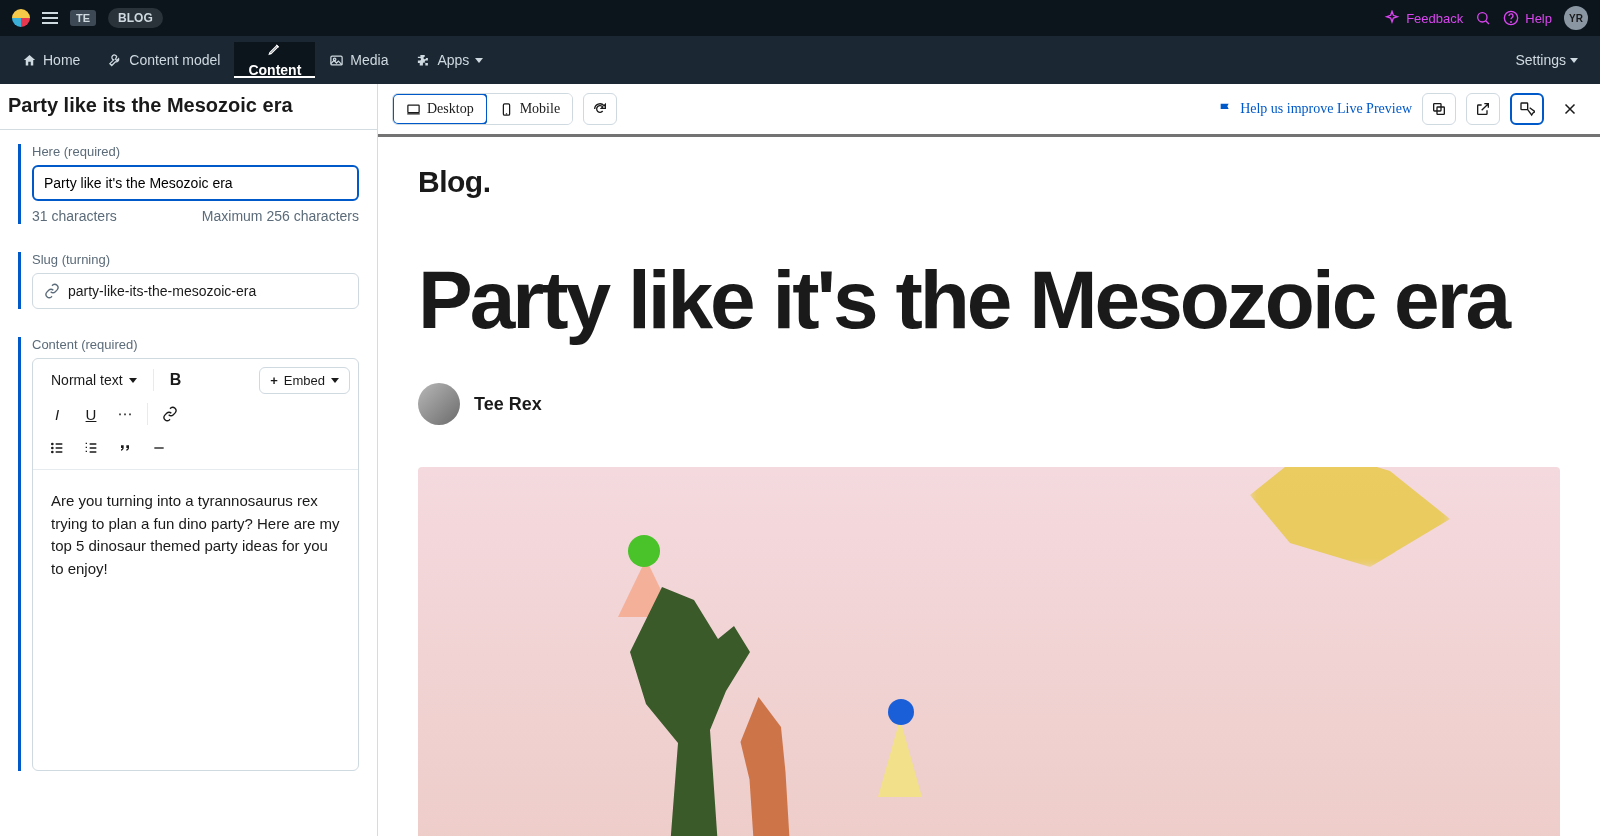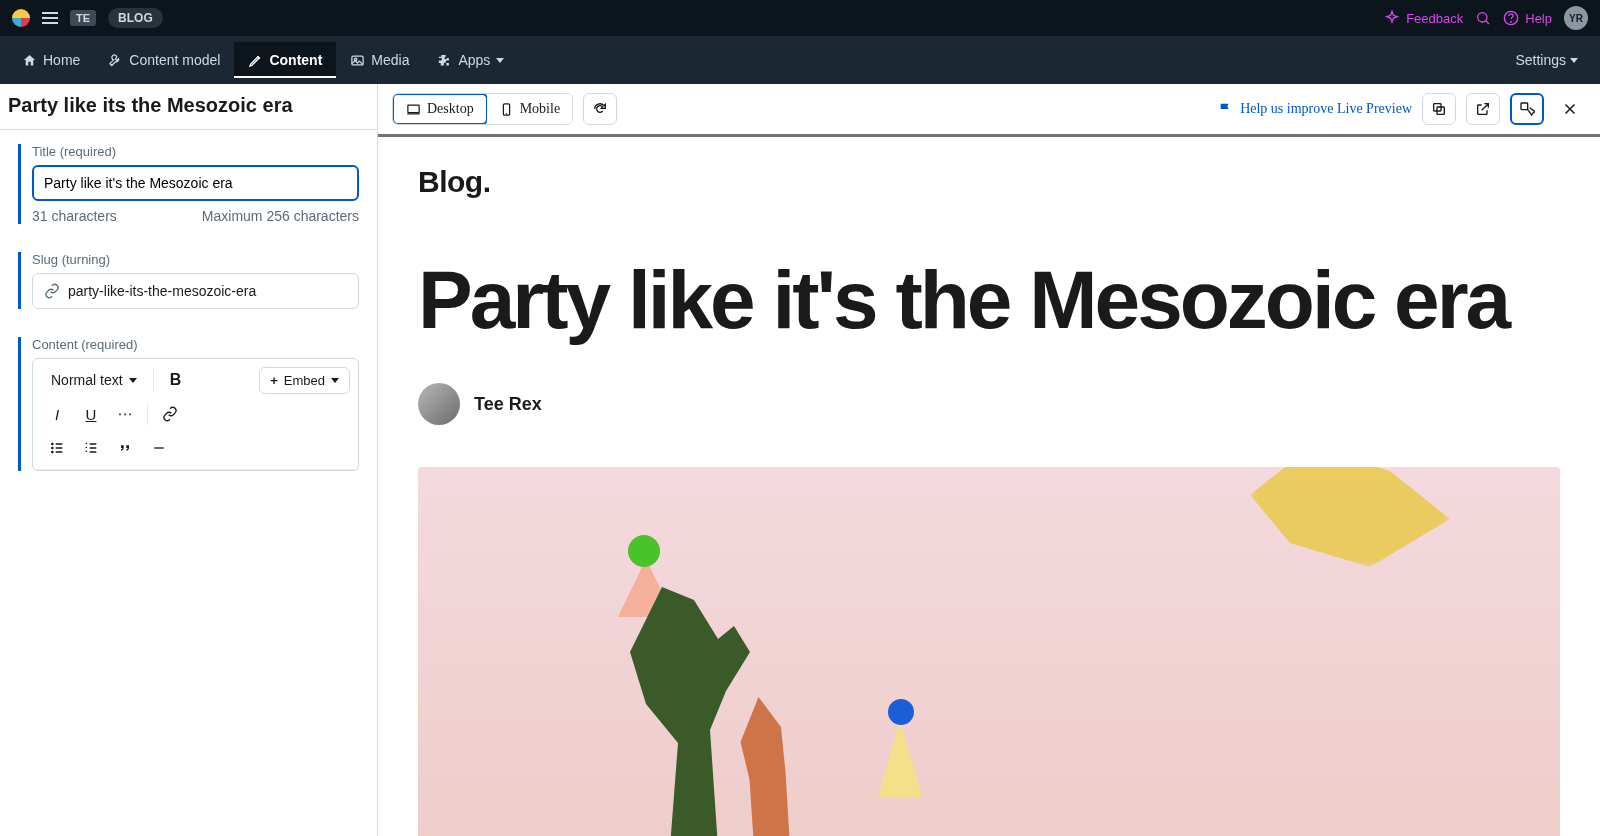--- a/index.html
+++ b/index.html
@@ -9,21 +9,21 @@
 .topbar .menu-icon { display: flex; flex-direction: column; gap: 3px; cursor: pointer; }
 .topbar .menu-icon span { display: block; width: 16px; height: 2px; background: #cfd9e0; }
 .topbar .crumb-badge { background: #3d4a56; color: #cfd9e0; font-size: 11px; font-weight: 600; padding: 2px 6px; border-radius: 3px; }
 .topbar .crumb-text { background: #2a323a; color: #cfd9e0; font-size: 12px; font-weight: 600; padding: 3px 10px; border-radius: 10px; }
 .topbar .spacer { flex: 1; }
 .topbar .tb-item { display: flex; align-items: center; gap: 6px; color: #d946ef; font-size: 13px; cursor: pointer; }
 .topbar .tb-item svg { width: 16px; height: 16px; }
 .topbar .avatar { width: 24px; height: 24px; border-radius: 50%; background: #8a97a3; color: #1a1a1a; display: flex; align-items: center; justify-content: center; font-size: 10px; font-weight: 600; }
 .navbar { background: #1b2733; color: #cfd9e0; display: flex; align-items: center; height: 48px; padding: 0 8px; }
 .navbar .nav-item { display: flex; align-items: center; gap: 6px; padding: 0 14px; height: 36px; cursor: pointer; font-size: 14px; }
-.navbar .nav-item.active { background: #0c141c; color: #fff; box-shadow: inset 0 -2px 0 #fff; font-weight: 600; }
+.navbar .nav-item.active { background: #0c141c; color: #fff; box-shadow: inset 0 -2px 0 #fff; font-weight: 600; flex-direction: column; }
 .navbar .nav-item svg { width: 15px; height: 15px; }
 .navbar .spacer { flex: 1; }
 .navbar .settings { display: flex; align-items: center; gap: 4px; padding: 0 14px; font-size: 14px; cursor: pointer; }
 .main { display: flex; height: calc(100vh - 72px); }
 .editor { width: 378px; border-right: 1px solid #d3dce0; display: flex; flex-direction: column; overflow-y: auto; }
 .editor-header { padding: 10px 8px 12px; border-bottom: 1px solid #d3dce0; }
 .editor-header h1 { font-size: 20px; font-weight: 700; }
 .field-group { padding: 14px 18px 14px 14px; position: relative; }
 .field-group.accent::before { content: ""; position: absolute; left: 18px; top: 14px; bottom: 14px; width: 3px; background: #0059c8; }
 .field-group.accent .field-inner { padding-left: 18px; }
@@ -150,21 +150,21 @@
 </div>
 
 <div class="main">
   <div class="editor">
     <div class="editor-header">
       <h1>Party like its the Mesozoic era</h1>
     </div>
 
     <div class="field-group accent">
       <div class="field-inner">
-        <div class="field-label">Title (required)</div>
+        <div class="field-label">Here (required)</div>
         <input class="text-input focused" value="Party like it's the Mesozoic era" style="">
         <div class="field-meta">
           <span>31 characters</span>
           <span>Maximum 256 characters</span>
         </div>
       </div>
     </div>
 
     <div class="field-group accent">
       <div class="field-inner">
@@ -232,20 +232,21 @@
                     <path d="M6 8h4v4c0 2-2 4-4 4v-2c1 0 2-1 2-2H6V8zm8 0h4v4c0 2-2 4-4 4v-2c1 0 2-1 2-2h-2V8z"></path>
                   </svg>
               </div>
               <div class="rte-btn">
                 <svg width="16" height="16" viewBox="0 0 24 24" stroke="currentColor" stroke-width="2">
                     <path d="M5 12h14"></path>
                   </svg>
               </div>
             </div>
           </div>
+          <div class="rte-body">Are you turning into a tyrannosaurus rex trying to plan a fun dino party? Here are my top 5 dinosaur themed party ideas for you to enjoy!</div>
         </div>
       </div>
     </div>
   </div>
 
   <div class="preview">
     <div class="preview-bar">
       <div class="seg">
         <div class="seg-btn active">
           <svg viewBox="0 0 24 24" fill="none" stroke="currentColor" stroke-width="2">

